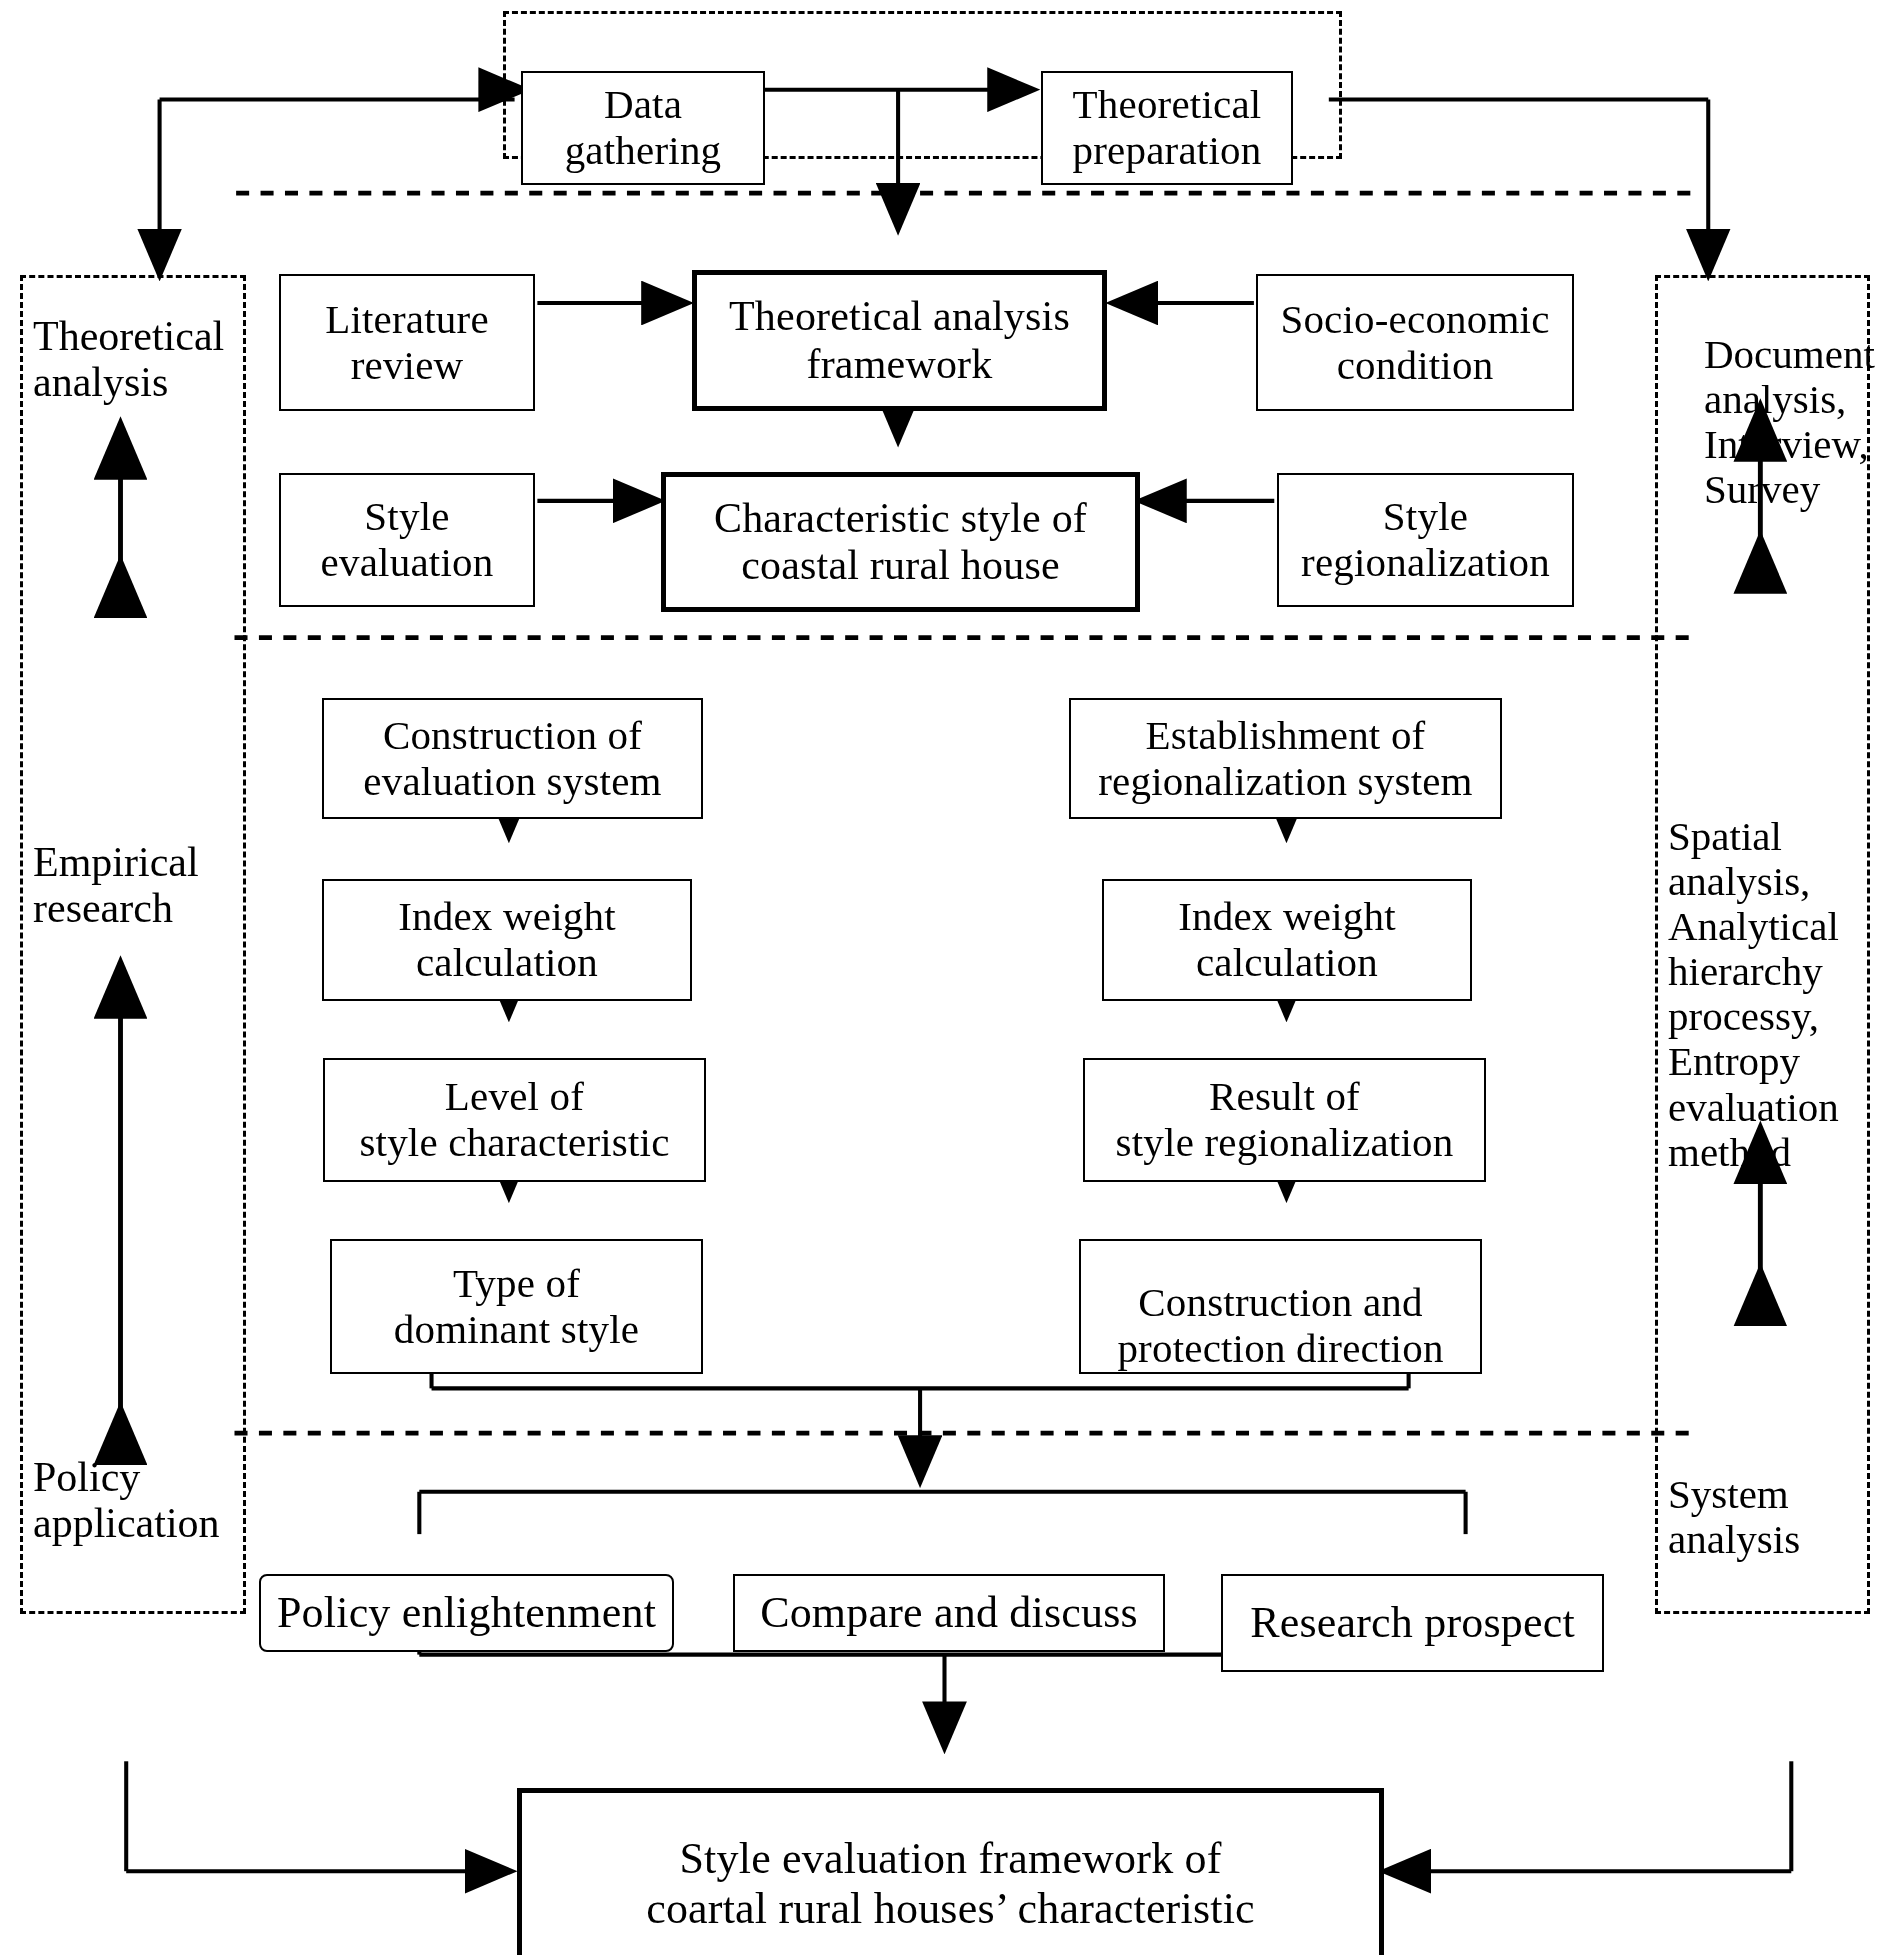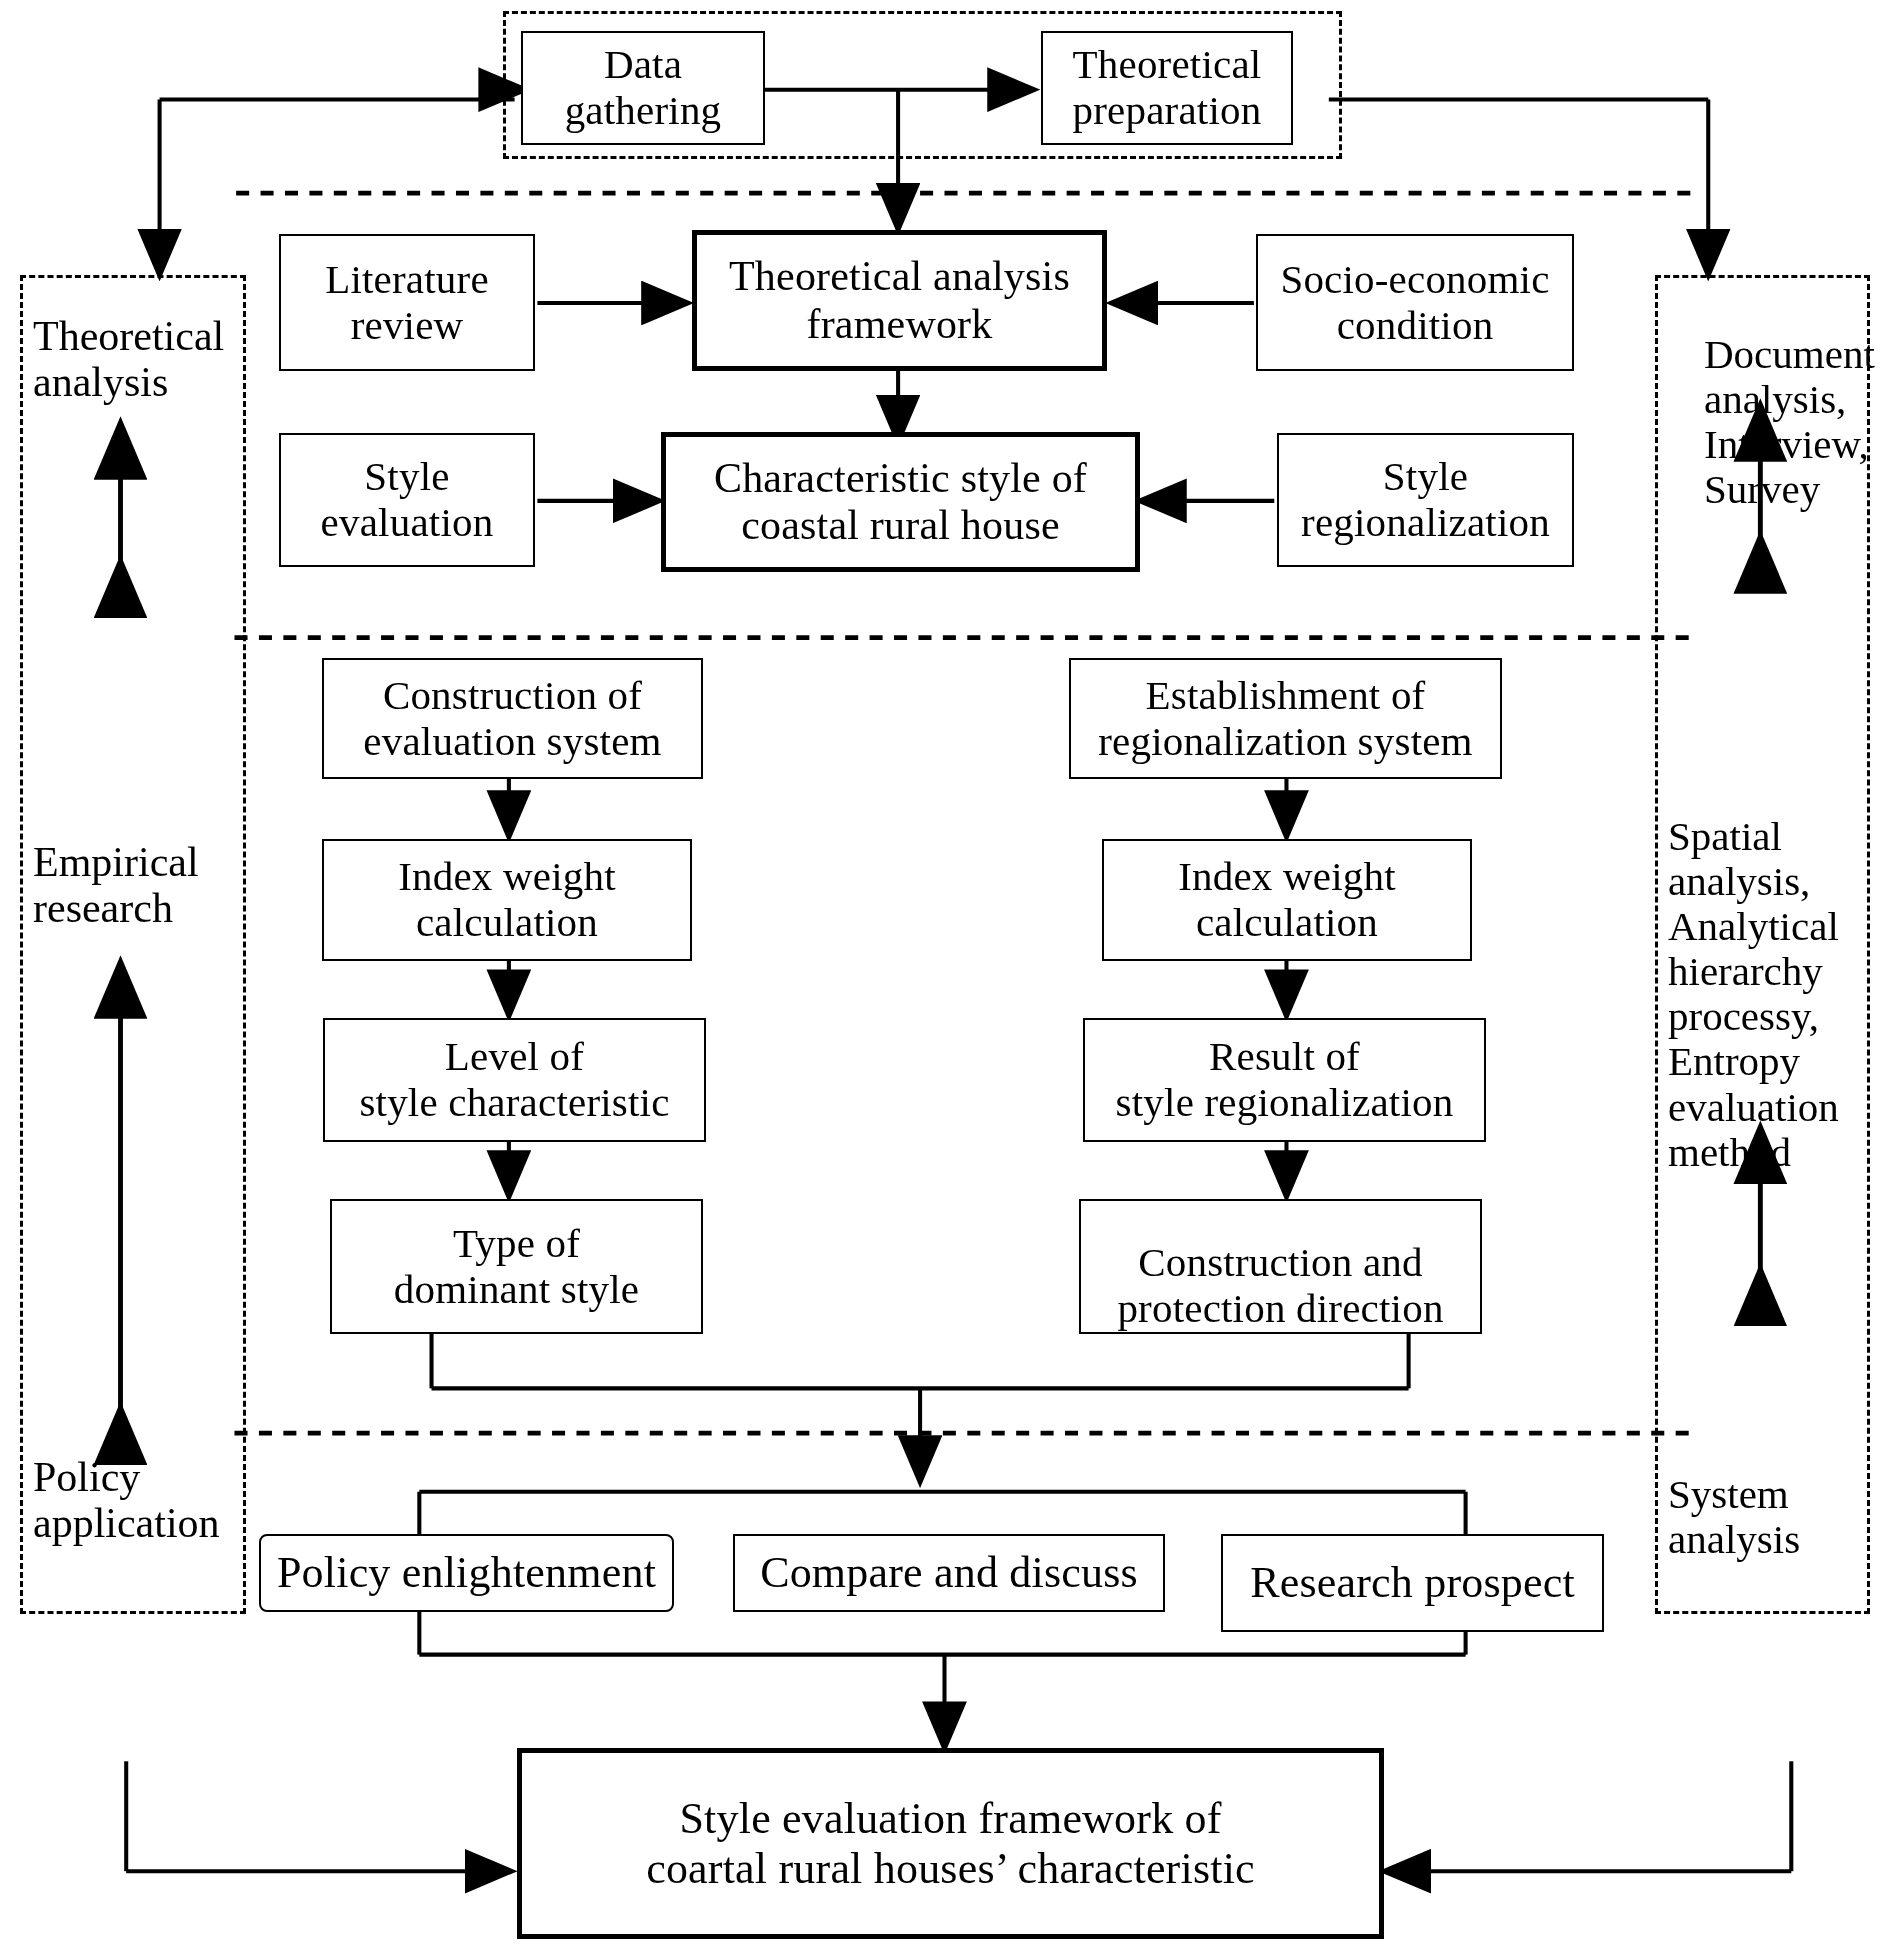--- a/index.html
+++ b/index.html
@@ -2,21 +2,21 @@
 <html style="font-size:13px"><head>
 <meta charset="utf-8">
 <style>
   html,body{margin:0;padding:0;background:#ffffff;}
   body{width:1889px;height:1956px;font-family:"Liberation Serif",serif;}
   #stage{position:relative;width:1889px;height:1956px;overflow:hidden;background:#fff;}
   svg#wires{position:absolute;left:0;top:0;width:1889px;height:1956px;}
 
   .node{position:absolute;box-sizing:border-box;background:#fff;border:2.4px solid #000;
         display:flex;align-items:center;justify-content:center;text-align:center;
-        color:#000;line-height:1.12;letter-spacing:0.2px;}
+        color:#000;line-height:1.12;letter-spacing:0.2px;margin-top:40px;}
   .node.bold{border-width:5.7px;}
   .node span{display:block;padding:0 6.5px;white-space:pre-line;}
 
   .region{position:absolute;box-sizing:border-box;border:3.3px dashed #000;background:transparent;}
   .region-label{position:absolute;color:#000;line-height:1.1;white-space:pre-line;text-align:left;}
   .f50{font-size:41px;}
   .f52{font-size:42px;}
   .f54{font-size:44px;}
 </style>
 </head>

